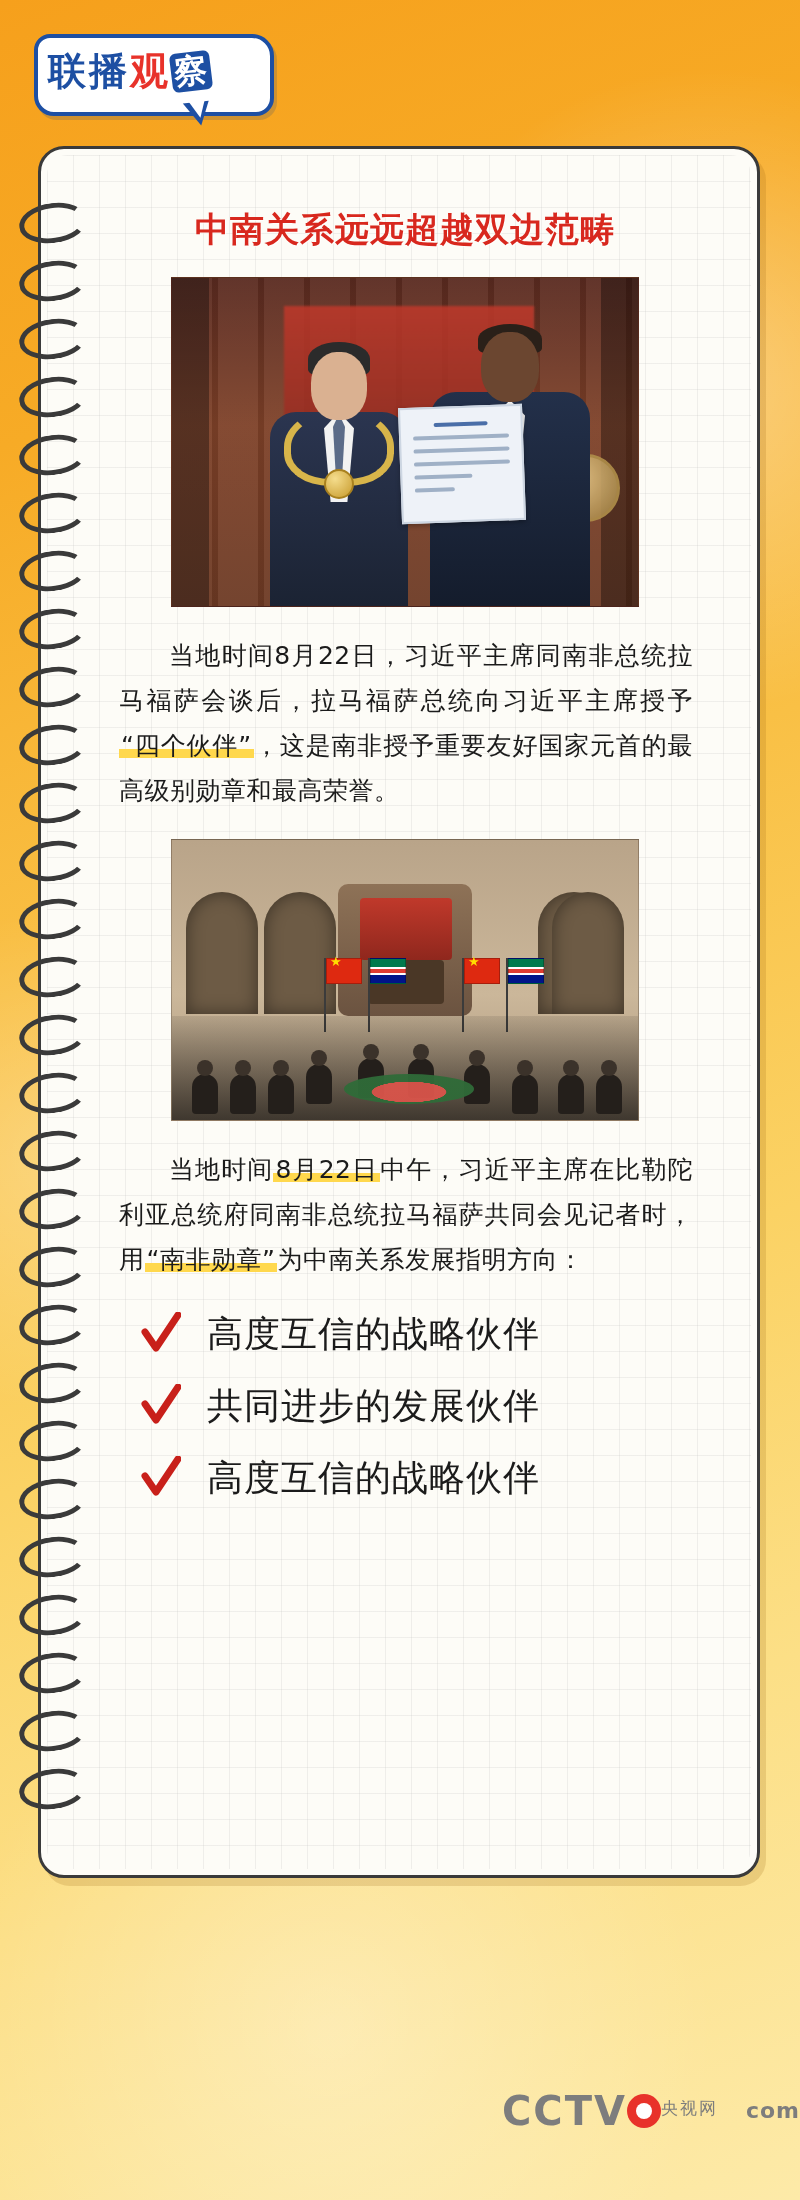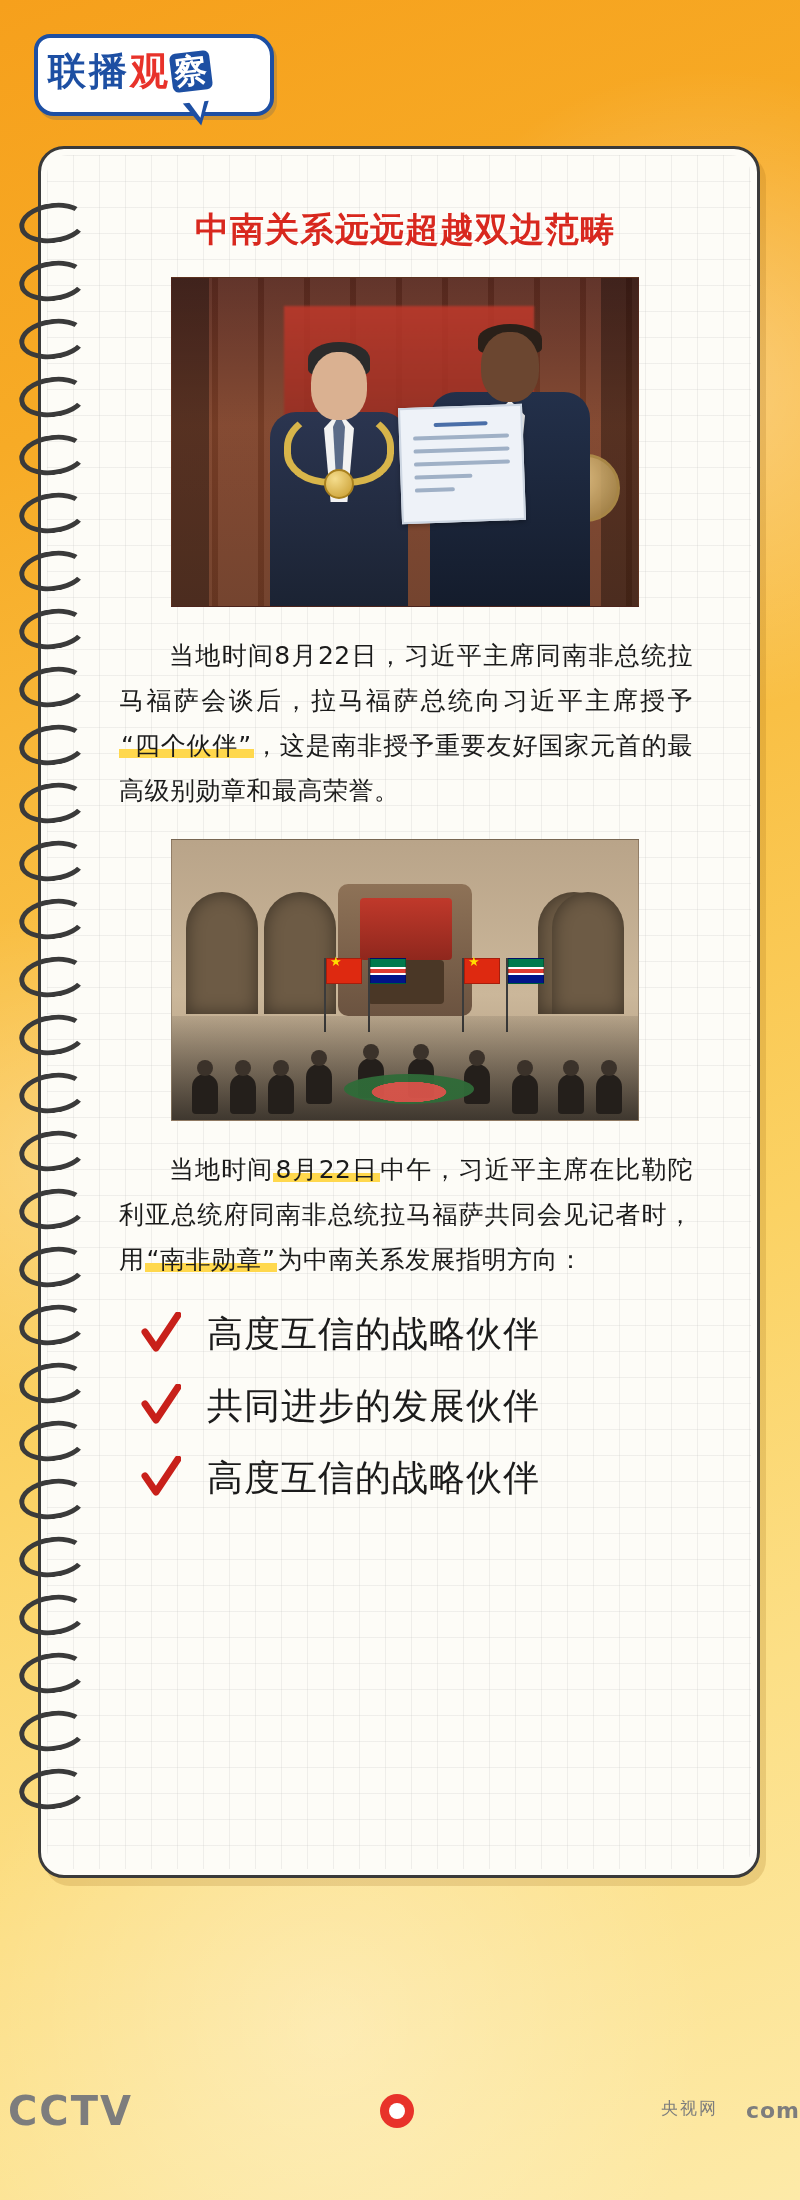--- a/index.html
+++ b/index.html
@@ -442,26 +442,26 @@
     font-family: "DejaVu Sans", "Liberation Sans", sans-serif;
     font-size: 36px;
     color: #1b1b1b;
     letter-spacing: 1px;
     line-height: 1.2;
   }
 
   
   .footer {
     position: absolute;
-    left: 8px;
+    left: 0;
     right: 0;
     bottom: 66px;
     display: flex;
     align-items: center;
-    justify-content: space-between;
+    justify-content: flex-end;
   }
   .logo-cctv {
     font-family: "DejaVu Sans", "Liberation Sans", sans-serif;
     font-size: 40px;
     font-weight: bold;
     color: #7d7d7d;
     letter-spacing: 2px;
   }
   .logo-dot {
     width: 34px; height: 34px;

